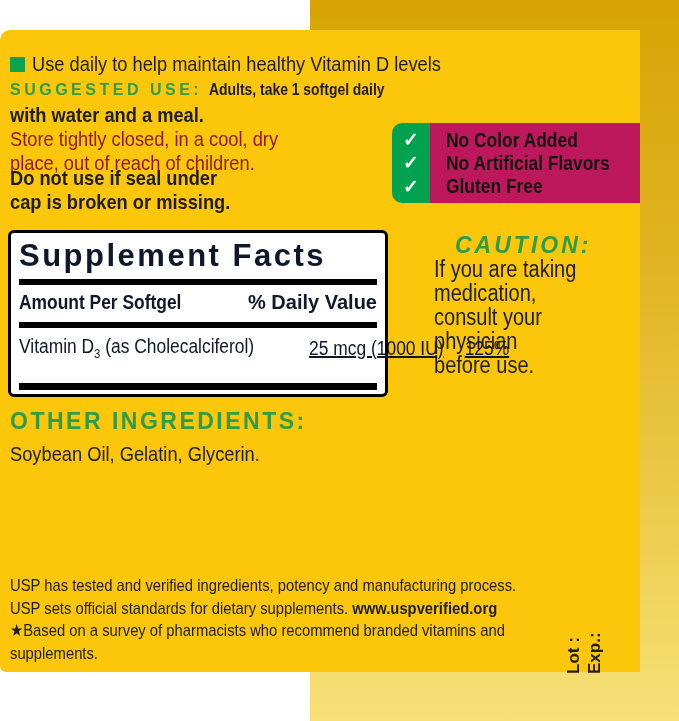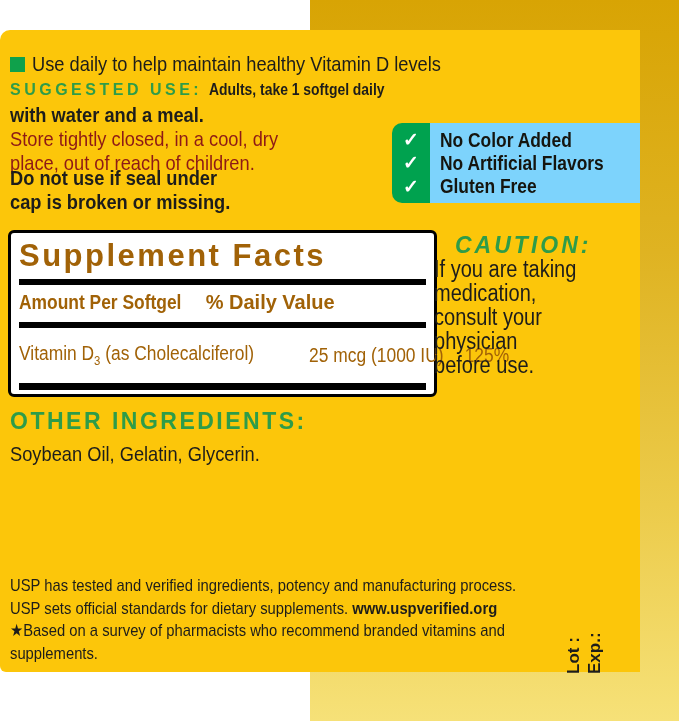--- a/index.html
+++ b/index.html
@@ -39,36 +39,36 @@
 
   
   .claims{left:392px;top:123px;width:248px;height:80px;display:flex;}
   .claims-checks{
     width:38px;background:#00a24f;border-radius:10px 0 0 10px;
     display:flex;flex-direction:column;justify-content:space-around;align-items:center;
     padding:5px 0;box-sizing:border-box;
     color:#ffffff;font-weight:bold;font-size:19px;line-height:19px;
   }
   .claims-list{
-    flex:1;background:#7dd3fc;display:flex;flex-direction:column;justify-content:space-around;
-    padding:5px 0 5px 10px;box-sizing:border-box;
+    flex:1;background:#be185d;display:flex;flex-direction:column;justify-content:space-around;
+    padding:5px 0 5px 16px;box-sizing:border-box;
     font-weight:bold;font-size:20px;line-height:22px;color:#15150f;
   }
 
   
   .sfb{
-    left:8px;top:230px;width:429px;height:167px;background:#ffffff;
+    left:8px;top:230px;width:380px;height:167px;background:#ffffff;
     border:3px solid #000;border-radius:6px;box-sizing:border-box;
-    padding:3px 8px 3px 8px;display:flex;flex-direction:column;color:#a16207;
+    padding:3px 8px 3px 8px;display:flex;flex-direction:column;color:#0f172a;
   }
   .sf-title{font-size:31px;font-weight:bold;letter-spacing:2.5px;line-height:35px;margin-top:2px;}
   .sf-serving{font-size:20px;line-height:24px;margin-top:1px;}
   .sf-bar{height:6px;background:#000;margin-top:6px;}
-  .sf-cols{display:flex;align-items:center;font-weight:bold;font-size:20px;padding:6px 0 2px 0;}
-  .sf-row{display:flex;align-items:center;font-size:20px;padding:14px 0 3px 0;}
+  .sf-cols{display:flex;justify-content:space-between;align-items:center;font-weight:bold;font-size:20px;padding:6px 0 2px 0;}
+  .sf-row{display:flex;align-items:center;font-size:20px;padding:7px 0 3px 0;text-decoration:underline;}
   .sf-name{flex:1;}
   .sf-name sub{font-size:13px;}
   .sf-amt{margin-right:14px;}
   .sf-bar-bottom{margin-top:auto;height:7px;margin-bottom:1px;}
 
   .caution-head{left:455px;top:232px;font-size:23px;letter-spacing:3px;font-weight:bold;font-style:italic;}
   .caution-body{left:434px;top:257px;font-size:23px;line-height:24px;}
   .oi-head{left:10px;top:408px;font-size:23px;letter-spacing:2.5px;font-weight:bold;}
   .oi-text{left:10px;top:433px;font-size:21px;line-height:25px;margin-top:8px;}
 

